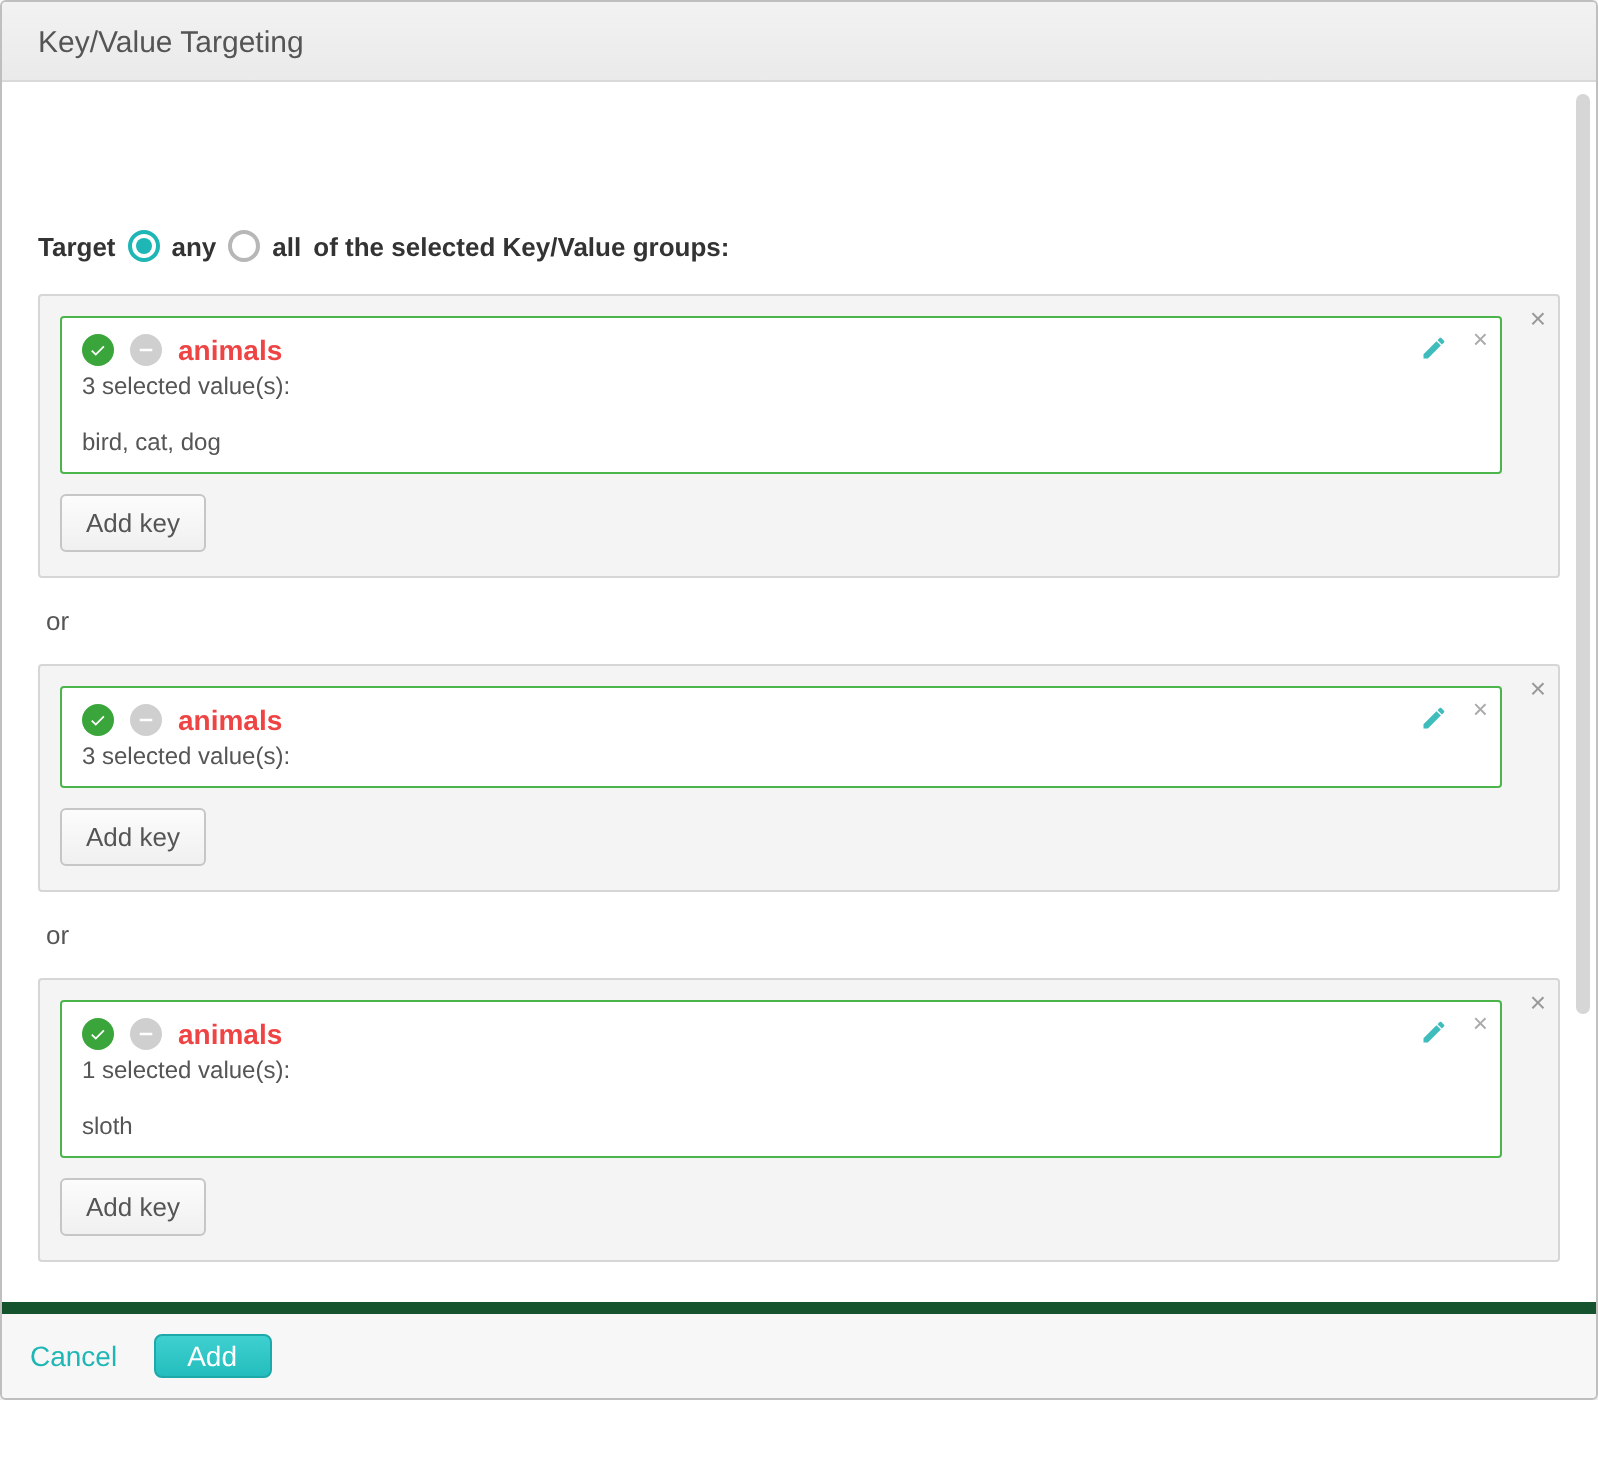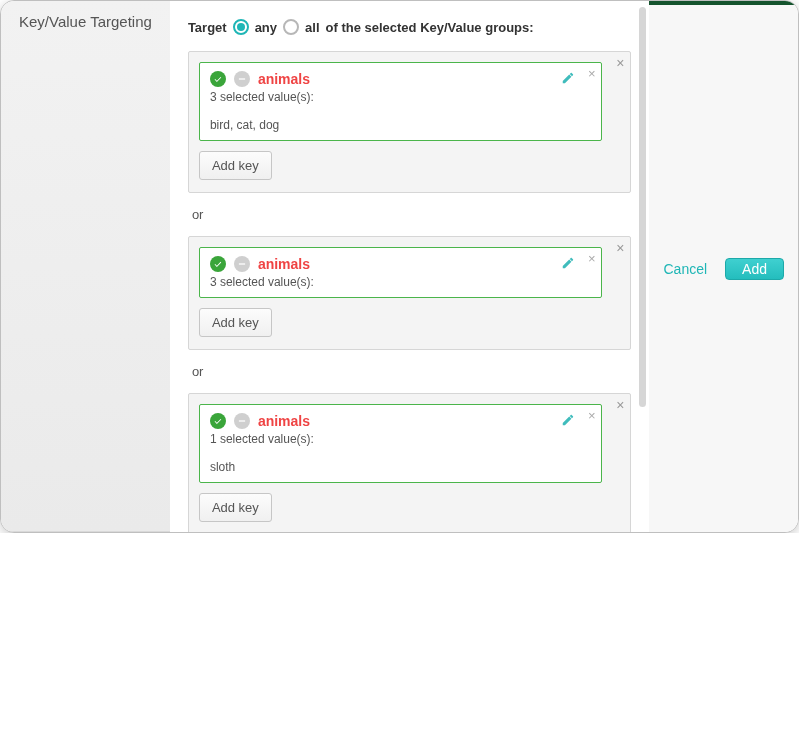--- a/index.html
+++ b/index.html
@@ -5,40 +5,42 @@
   * { box-sizing: border-box; }
   html, body {
     margin: 0; padding: 0;
     font-family: Arial, Helvetica, sans-serif;
     font-size: 13px;
     color: #333;
     background: #fff;
   }
   .modal {
     width: 799px;
-    height: 533px;
+    height: 700px;
     border: 1px solid #bfbfbf;
-    border-radius: 14px;
+    border-radius: 3px;
     box-shadow: 0 3px 12px rgba(0,0,0,0.2);
     display: flex;
+    flex-direction: column;
     overflow: hidden;
     background: #fff;
   }
   .modal-header {
     background: linear-gradient(#f2f2f2, #eaeaea);
     border-bottom: 1px solid #d9d9d9;
     padding: 12px 18px 10px;
     font-size: 15px;
     color: #555;
   }
   .modal-body-wrap {
     flex: 1;
     padding-right: 8px;
     position: relative;
     display: flex;
+    align-items: flex-end;
   }
   .modal-body {
     flex: 1;
     padding: 18px 10px 20px 18px;
     overflow: hidden;
   }
   .scroll-rail {
     width: 7px;
     position: absolute;
     right: 3px;
@@ -159,25 +161,25 @@
     cursor: pointer;
   }
   .add-key-btn { margin-top: 10px; }
   .or-sep {
     color: #555;
     font-size: 13px;
     margin: 14px 0 14px 4px;
   }
   .add-group-wrap { margin-top: 12px; }
   .modal-footer {
-    border-top: 4px solid #14532d;
+    border-top: 6px solid #14532d;
     background: #f7f7f7;
     padding: 10px 14px;
     display: flex;
-    justify-content: center;
+    justify-content: flex-start;
     align-items: center;
     gap: 18px;
   }
   .link-cancel {
     color: #1fb6b6;
     font-size: 14px;
     cursor: pointer;
   }
   .btn-add-primary {
     background: linear-gradient(#3fd0d0,#24bdbd);

